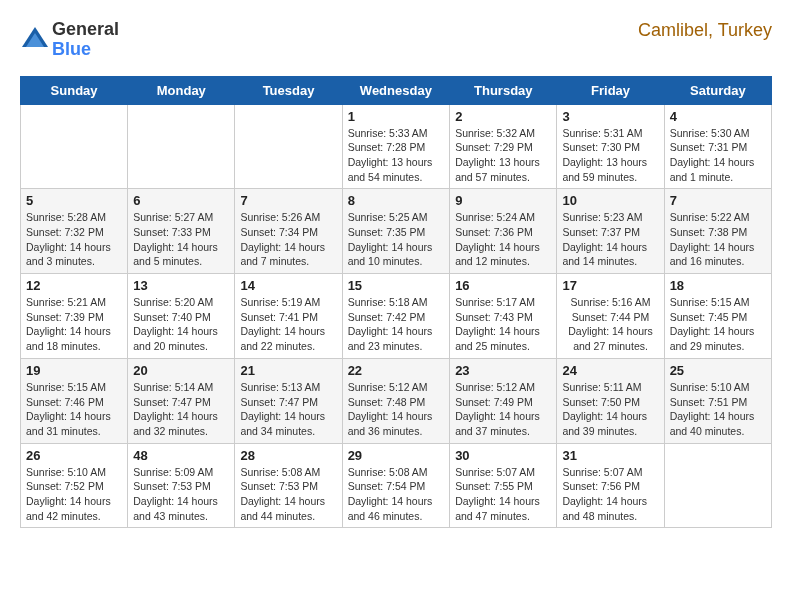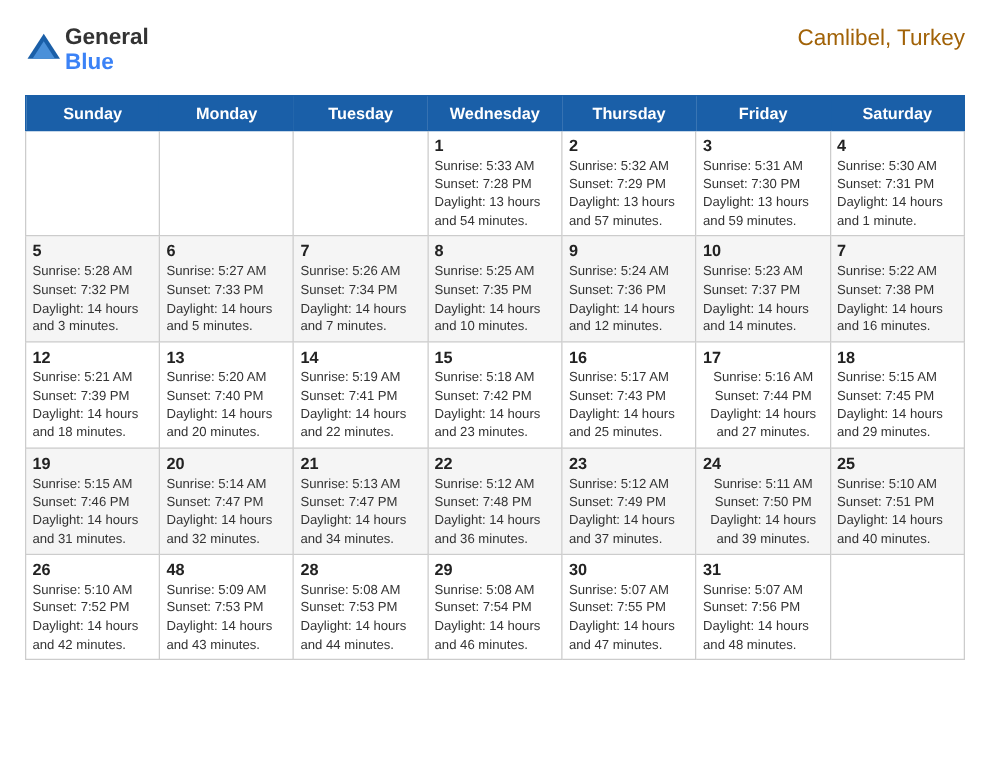--- a/index.html
+++ b/index.html
@@ -269,21 +269,21 @@
 Daylight: 14 hours and 36 minutes.</div>
         </td>
         <td>
           <div class="day-number">23</div>
           <div class="day-info" style="white-space: pre-line;">Sunrise: 5:12 AM
 Sunset: 7:49 PM
 Daylight: 14 hours and 37 minutes.</div>
         </td>
         <td>
           <div class="day-number">24</div>
-          <div class="day-info" style="white-space: pre-line; text-align: center;">Sunrise: 5:11 AM
+          <div class="day-info" style="white-space: pre-line;">Sunrise: 5:11 AM
 Sunset: 7:50 PM
 Daylight: 14 hours and 39 minutes.</div>
         </td>
         <td>
           <div class="day-number">25</div>
           <div class="day-info" style="white-space: pre-line;">Sunrise: 5:10 AM
 Sunset: 7:51 PM
 Daylight: 14 hours and 40 minutes.</div>
         </td>
       </tr>

